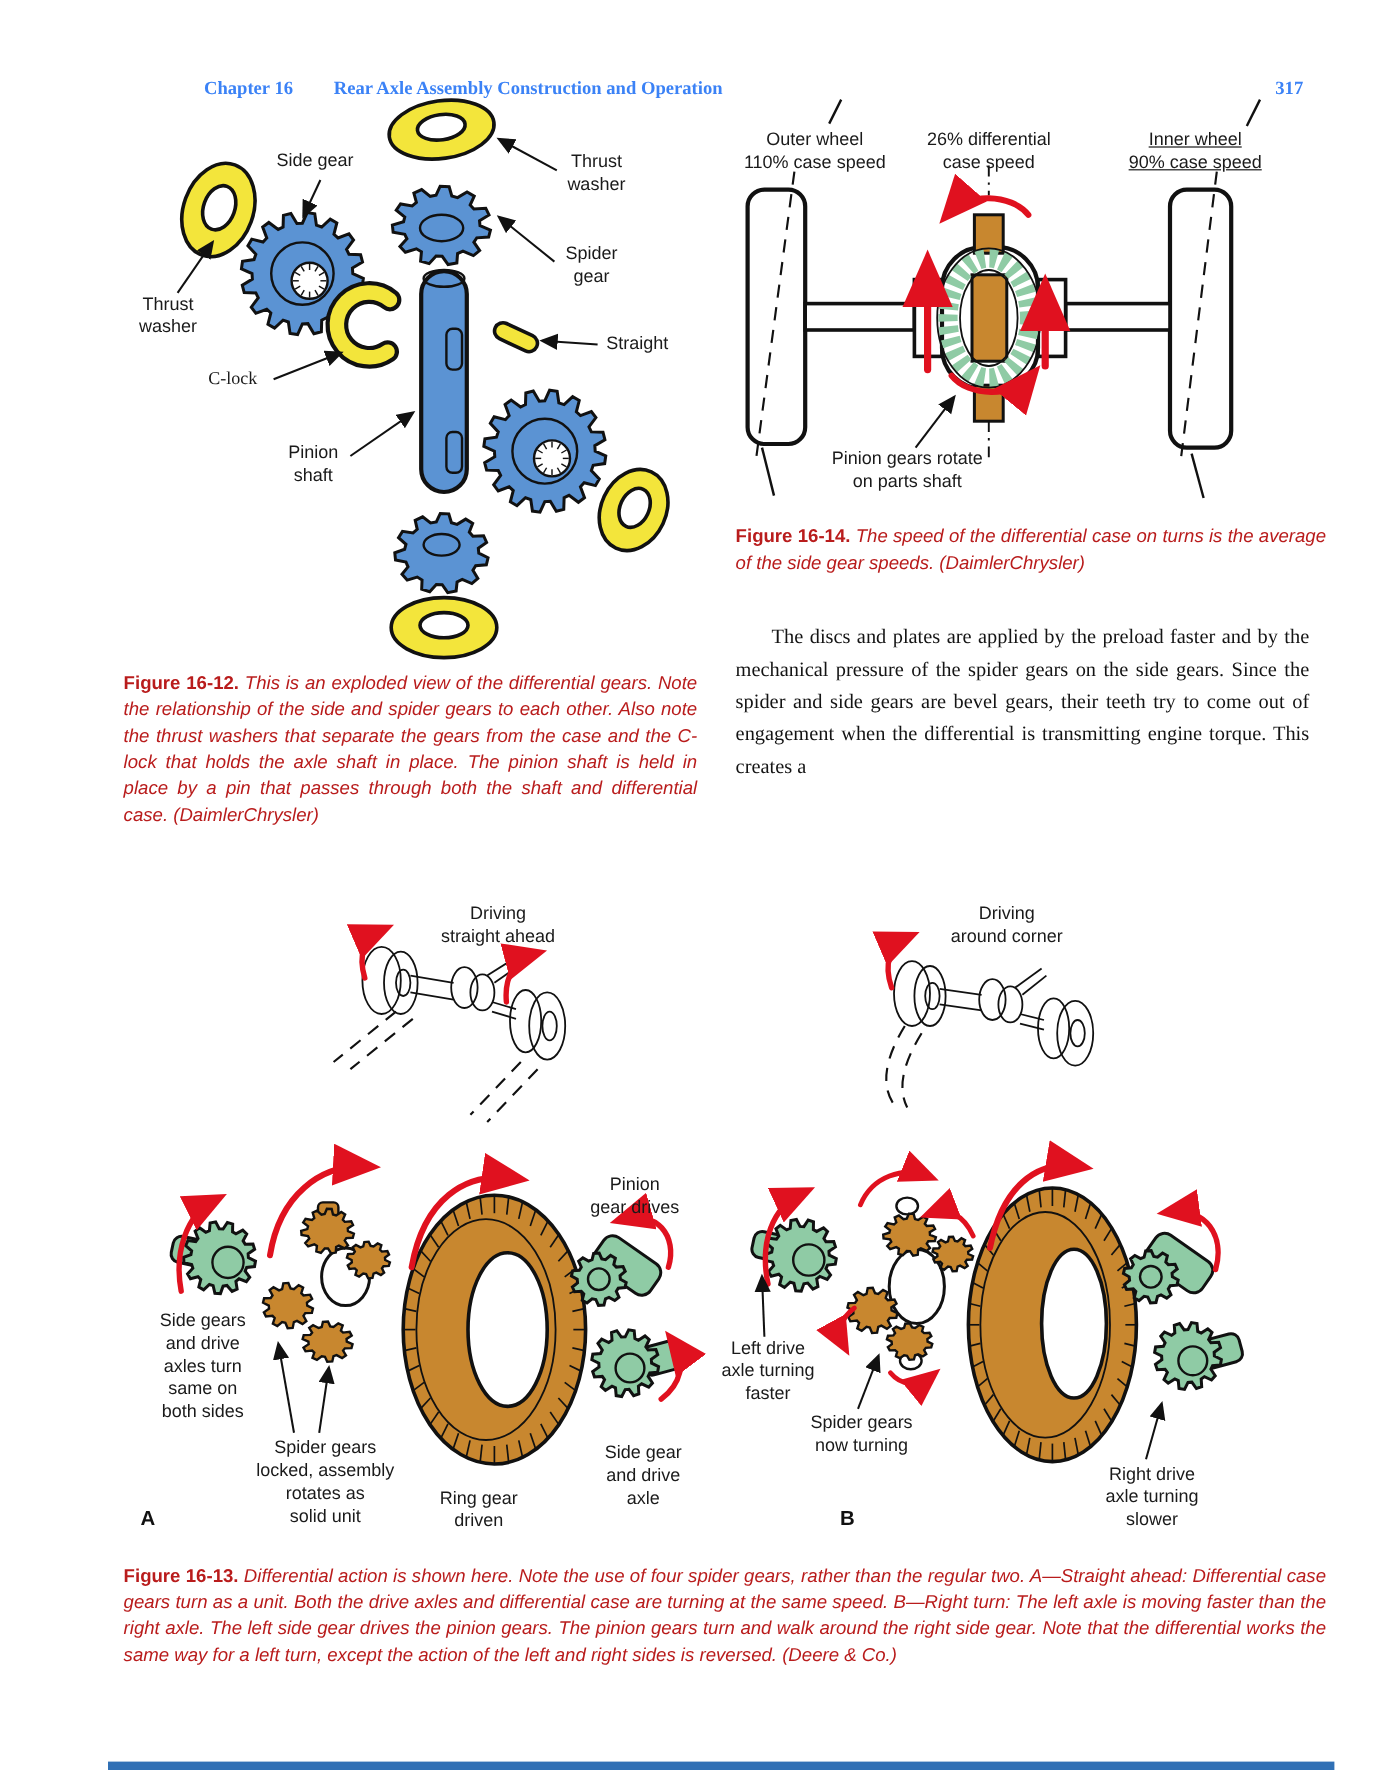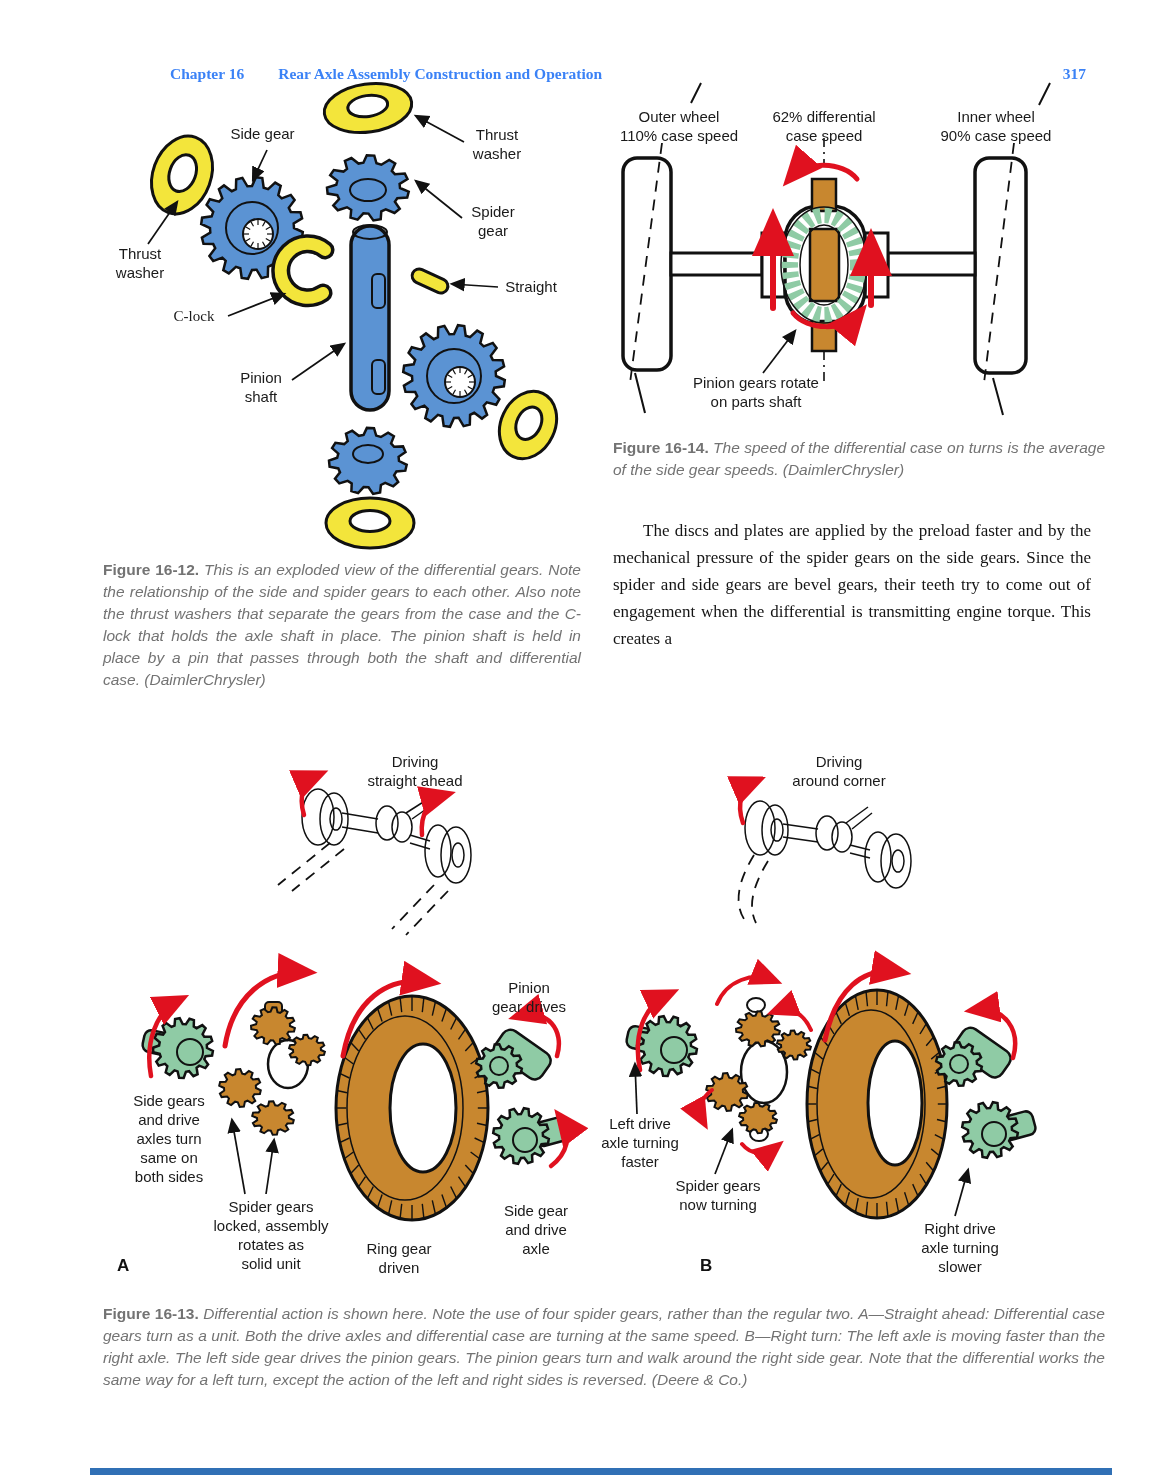--- a/index.html
+++ b/index.html
@@ -6,21 +6,21 @@
   #page{position:relative;width:1156px;height:1477px;background:#ffffff;overflow:hidden;
         font-family:"Liberation Sans",sans-serif;color:#1a1a1a;}
   .abs{position:absolute;}
   .header{position:absolute;left:170px;top:33px;width:916px;display:flex;align-items:flex-end;
           font-family:"Liberation Serif",serif;font-weight:bold;font-size:15.5px;color:#3b82f6;margin-top:32px;}
   .header .ttl{margin-left:34px;}
   .header .pg{margin-left:auto;}
   .dlab{position:absolute;font:15px/19px "Liberation Sans",sans-serif;color:#1a1a1a;
         text-align:center;white-space:pre-line;}
   .letter{position:absolute;font:bold 17px "Liberation Sans",sans-serif;color:#111;}
-  .cap{position:absolute;font:italic 15.5px/22px "Liberation Sans",sans-serif;color:#737373;text-align:justify;}
+  .cap{position:absolute;font:italic 15.5px/22px "Liberation Sans",sans-serif;color:#b91c1c;text-align:justify;}
   .cap .lead{font-style:normal;font-weight:bold;}
   .bodycol{position:absolute;font:17px/27px "Liberation Serif",serif;color:#141414;text-align:justify;}
   .bodycol p{margin:0;}
   .bodycol p.ind{text-indent:30px;}
   .footerbar{position:absolute;left:90px;top:1468px;width:1022px;height:7px;}
   
   svg{position:absolute;overflow:visible;}
   .f-blue{fill:#5b93d3;} .f-yellow{fill:#f3e53b;} .f-green{fill:#8fcba5;}
   .f-orange{fill:#c8872f;} .f-white{fill:#ffffff;}
   .s2{stroke:#111;stroke-width:2;} .s25{stroke:#111;stroke-width:2.5;}
@@ -218,23 +218,23 @@
       <line x1="160" y1="225" x2="160" y2="140" class="red" stroke-width="6" marker-end="url(#ahR)"></line>
       <line x1="258" y1="222" x2="258" y2="160" class="red" stroke-width="6" marker-end="url(#ahR)"></line>
     </g>
 
     <path d="M150,290 L182,248" class="lead-arrow" marker-end="url(#ahB)"></path>
   </svg>
 
   <div class="abs" style="left:613px;top:83px;width:530px;height:352px;">
     <div class="dlab" style="left:0px;top:24px;width:132px;">Outer wheel
 110% case speed</div>
-    <div class="dlab" style="left:150px;top:24px;width:122px;">62% differential
+    <div class="dlab" style="left:150px;top:24px;width:122px;">26% differential
 case speed</div>
-    <div class="dlab" style="left:318px;top:24px;width:130px;">Inner wheel
+    <div class="dlab" style="left:318px;top:24px;width:130px;text-decoration:underline;">Inner wheel
 90% case speed</div>
     <div class="dlab" style="left:68px;top:290px;width:150px;">Pinion gears rotate
 on parts shaft</div>
   </div>
 
   <div class="cap" style="left:613px;top:437px;width:492px;">
     <span class="lead">Figure 16-14.</span><span> The speed of the differential case on turns is the average of the side gear speeds. (DaimlerChrysler)</span>
   </div>
 
   <div class="bodycol" style="left:613px;top:517px;width:478px;">

